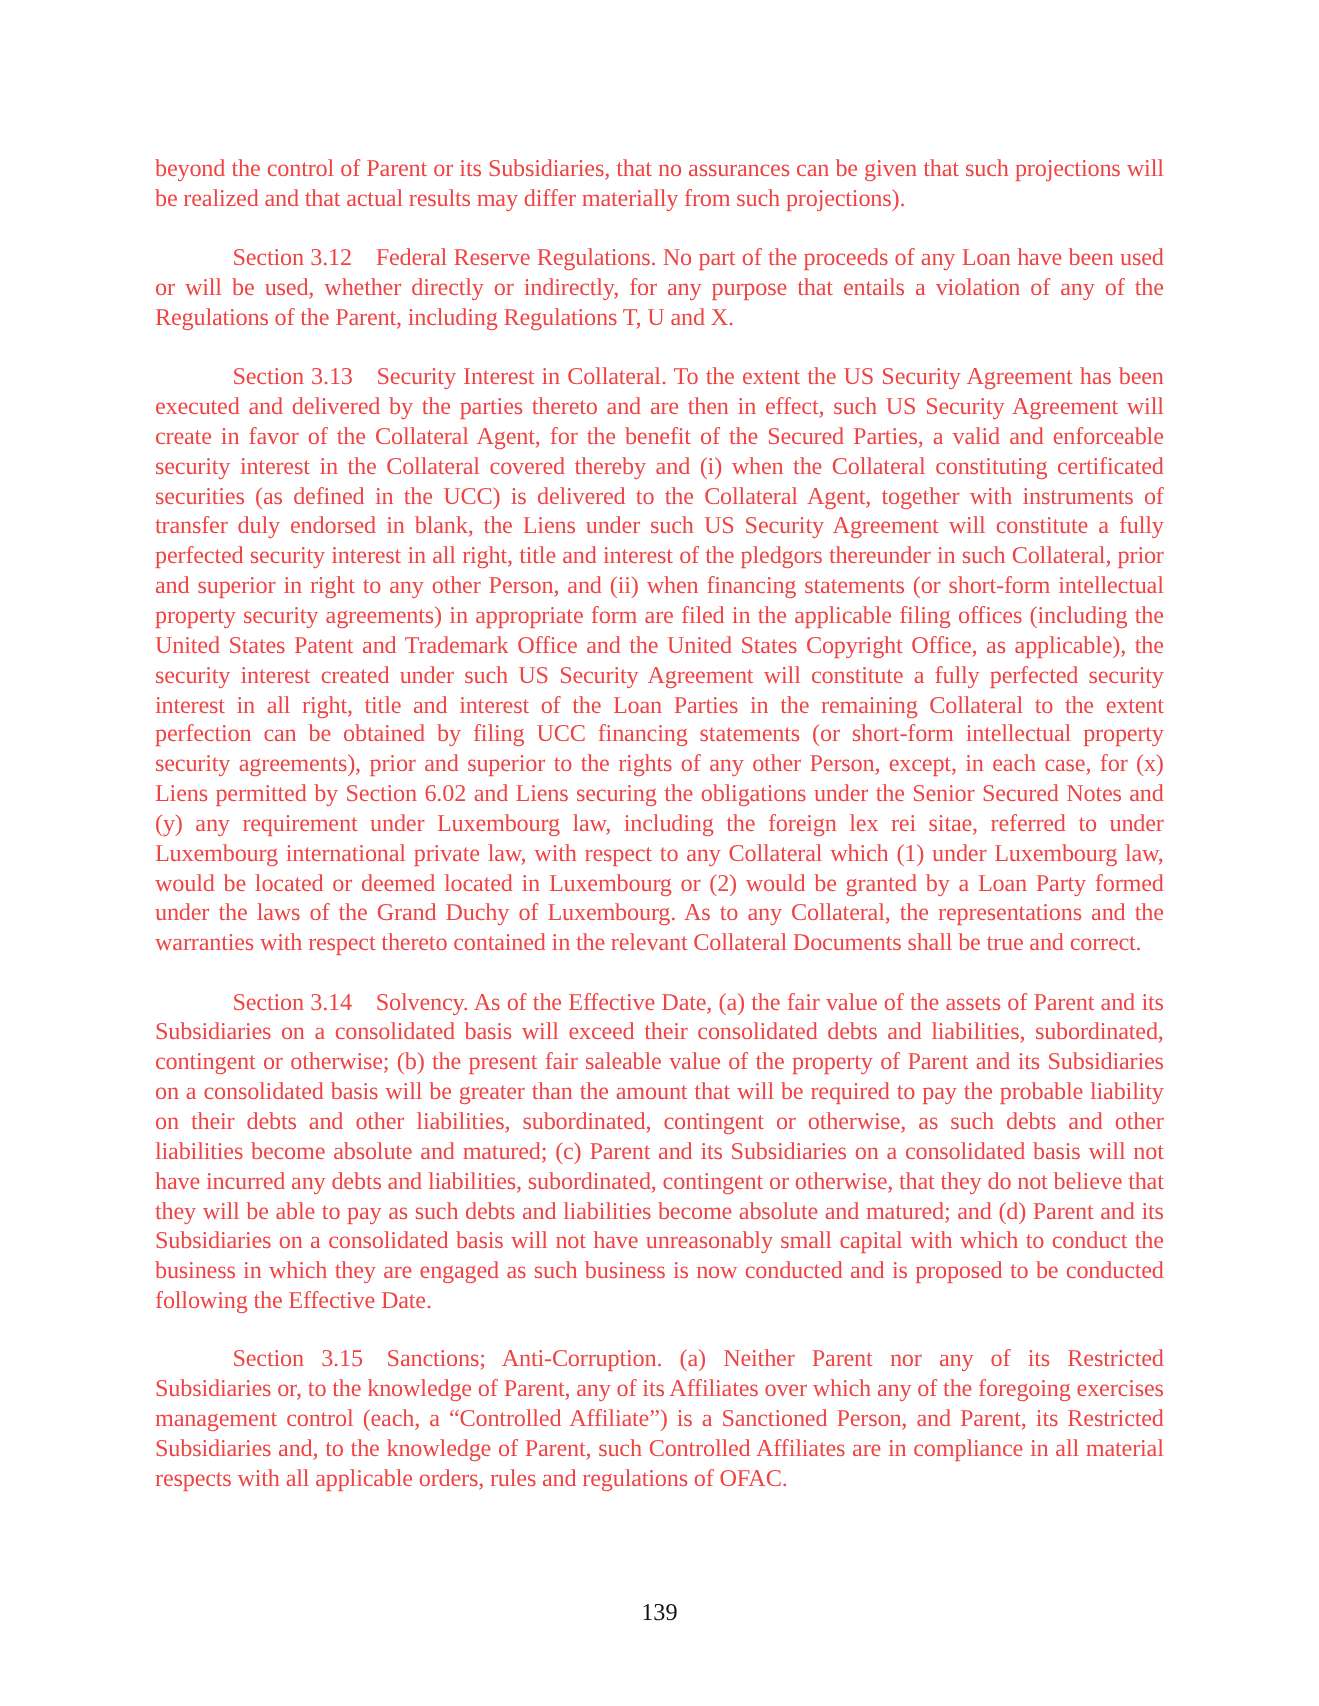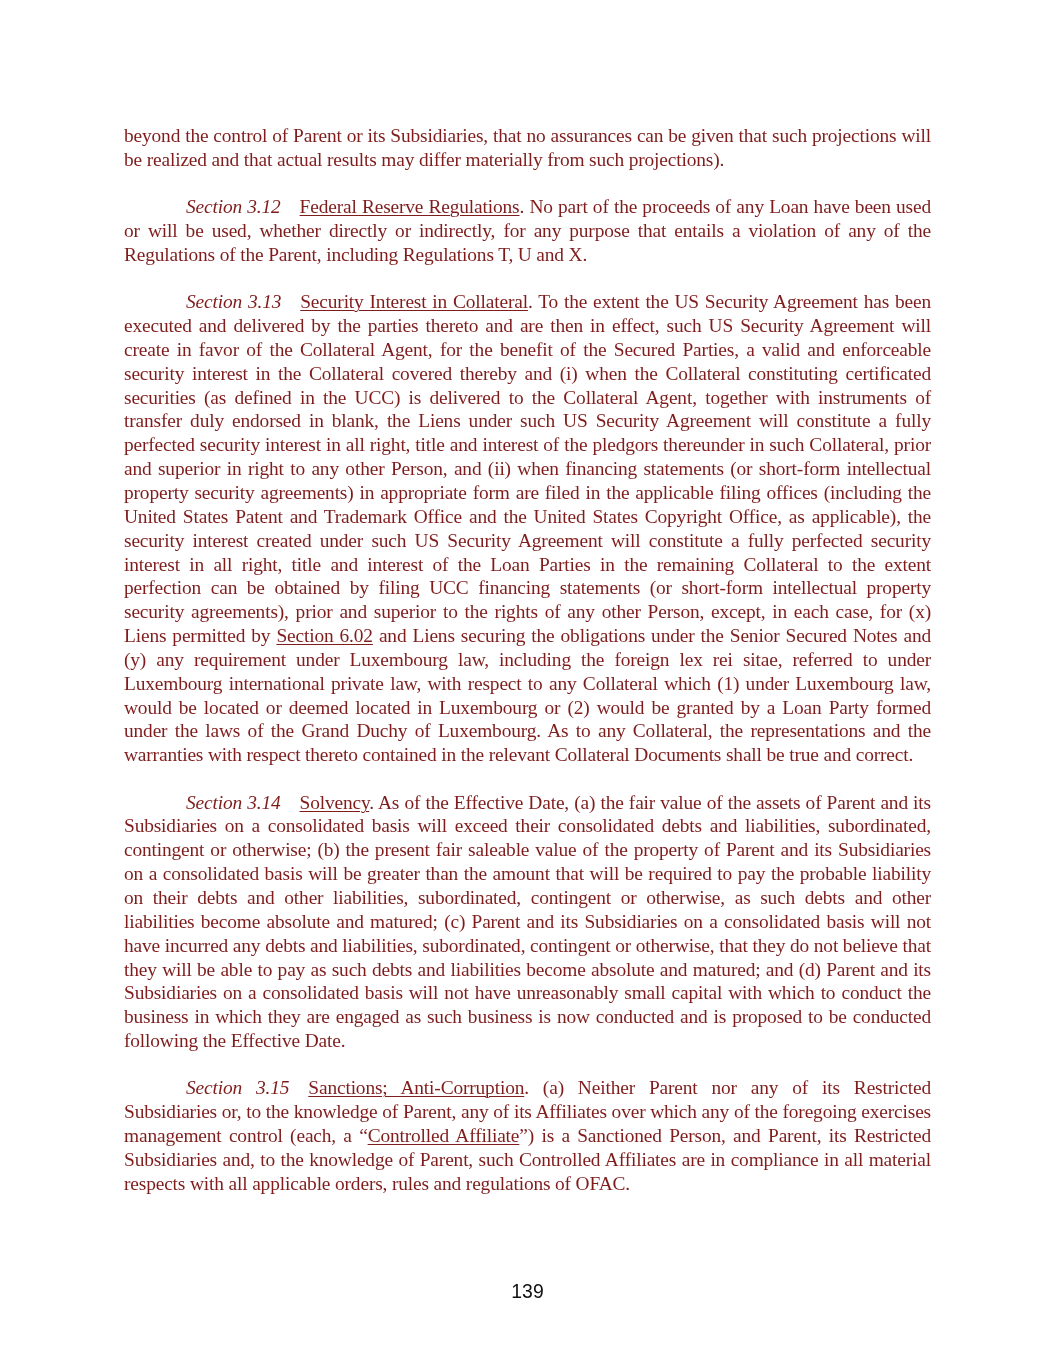--- a/index.html
+++ b/index.html
@@ -1,31 +1,31 @@
 <!DOCTYPE html>
 <html><head>
 <meta charset="utf-8">
 <style>
   html, body { margin: 0; padding: 0; background: #ffffff; }
   body { width: 1055px; height: 1365px; position: relative; overflow: hidden; }
   .page {
     position: absolute; left: 124px; top: 124px; width: 807px;
     font-family: "Liberation Serif", "DejaVu Serif", serif;
-    font-size: 19.4px; line-height: 23.85px; color: #7f1d1d;
+    font-size: 19.4px; line-height: 23.85px; color: #ef4444;
     text-align: justify; letter-spacing: -0.15px;
   }
   .para { margin: 0 0 23.5px 0; }
   .para.indent { text-indent: 62px; }
-  .sec-num { display: inline; font-style: italic; }
+  .sec-num { display: inline; }
   .sec-gap { display: inline-block; width: 19px; }
-  .u { text-decoration: underline; text-underline-offset: 2px; text-decoration-thickness: 1px; }
+  .u { text-underline-offset: 2px; text-decoration-thickness: 1px; }
   .i { }
   .page-number {
     position: absolute; left: 0; width: 1055px; top: 1280px; text-align: center;
-    font-family: Liberation Sans, sans-serif; font-size: 19.4px; color: #111111;
+    font-family: Liberation Serif, serif; font-size: 19.4px; color: #111111;
   }
 </style>
 </head>
 <body>
 
 <div class="page">
 
   <p class="para">beyond the control of Parent or its Subsidiaries, that no assurances can be given that such projections will be realized and that actual results may differ materially from such projections).</p>
 
   <p class="para indent"><span class="sec-num">Section 3.12</span><span class="sec-gap"></span><span class="u">Federal Reserve Regulations</span><span>.  No part of the proceeds of any Loan have been used or will be used, whether directly or indirectly, for any purpose that entails a violation of any of the Regulations of the Parent, including Regulations T, U and X.</span></p>

